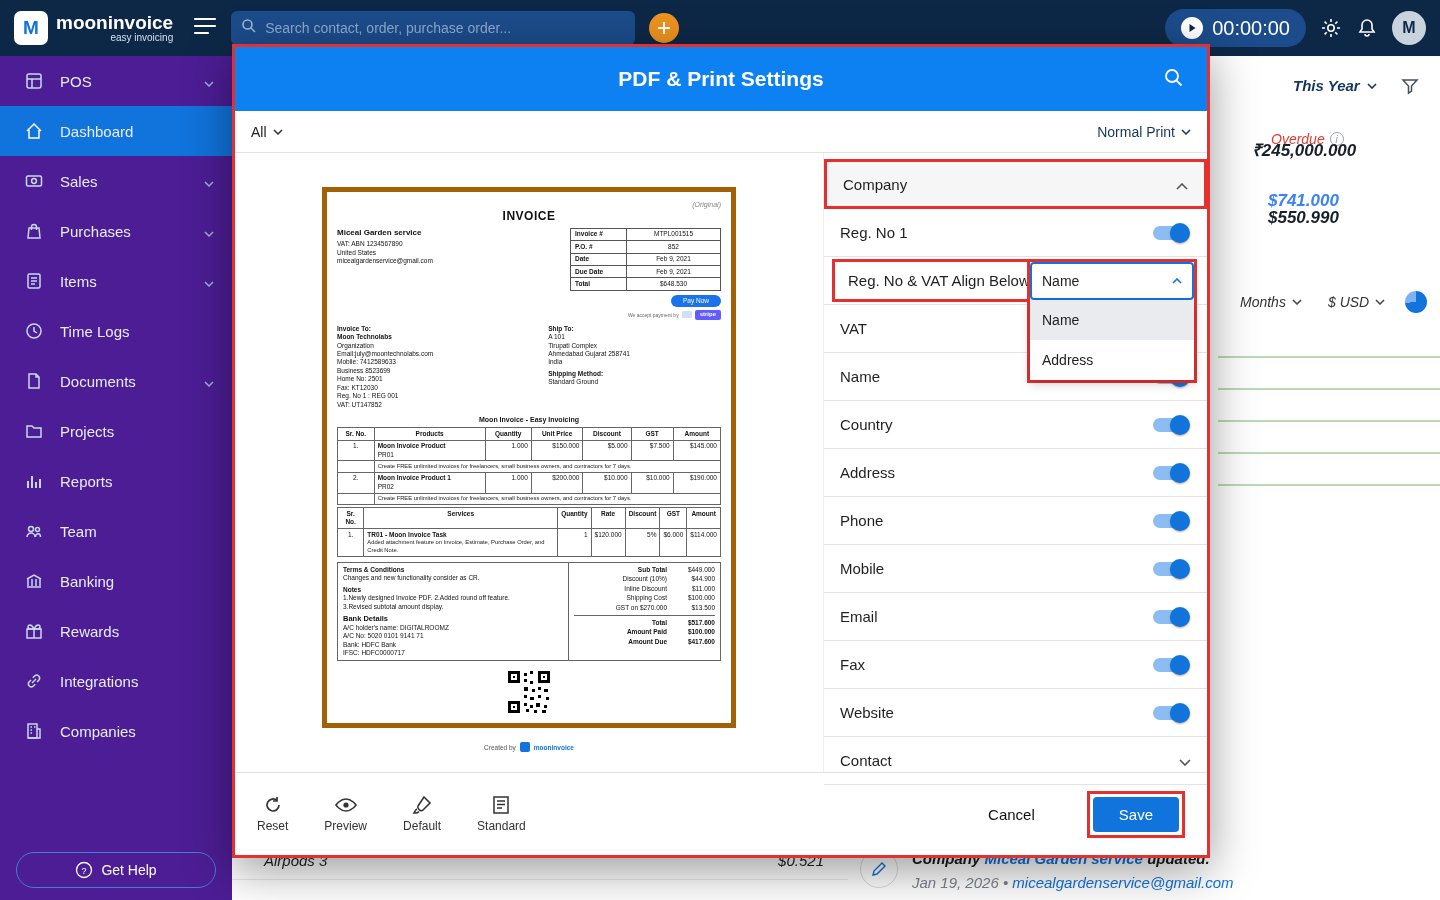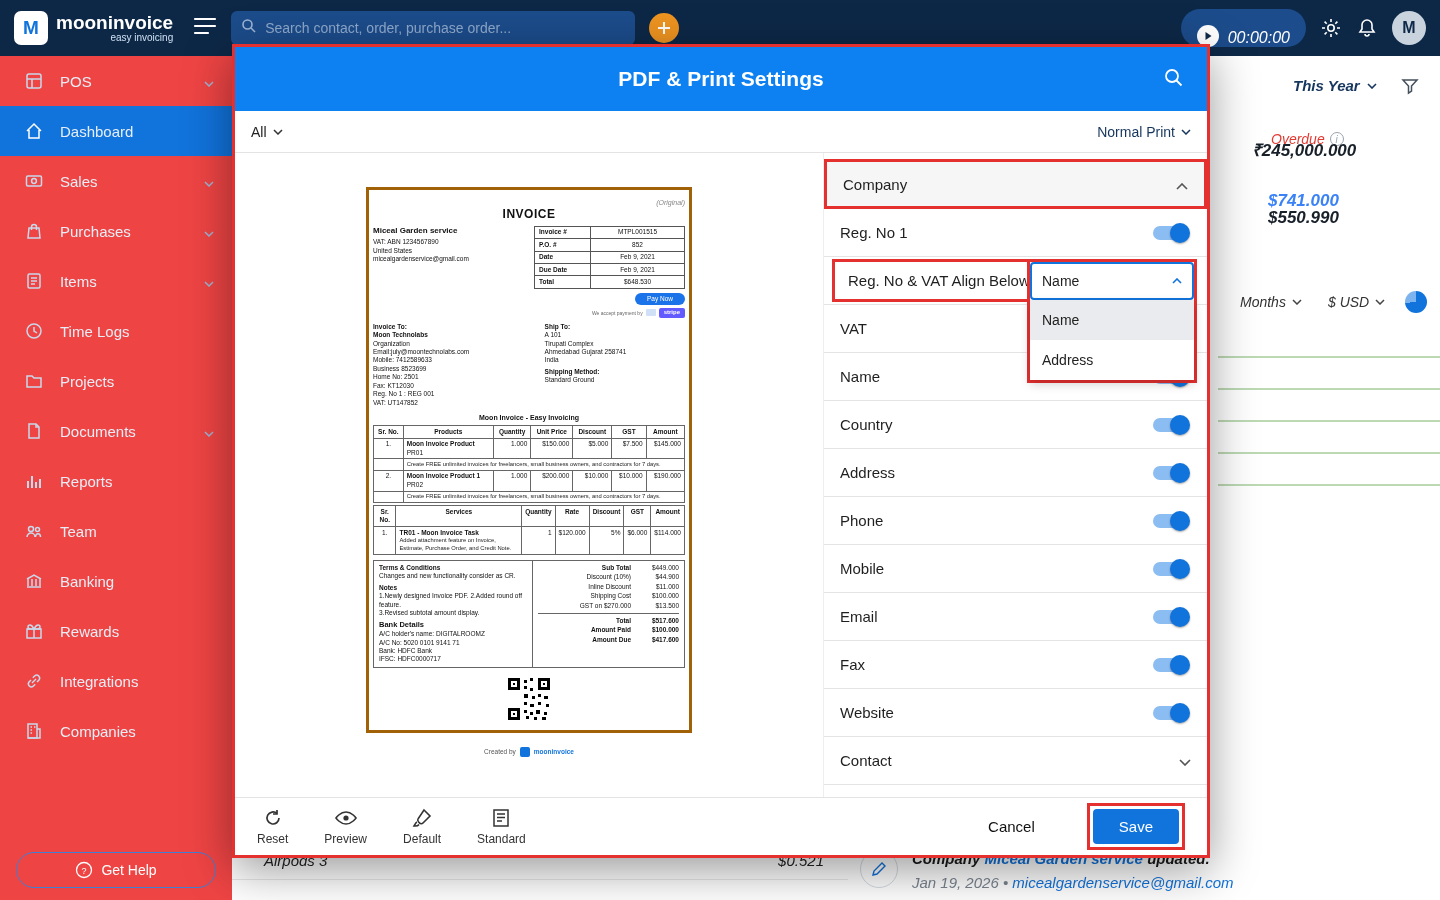--- a/index.html
+++ b/index.html
@@ -11,27 +11,27 @@
   .logo{display:flex;align-items:center;gap:8px;}
   .logo-ic{width:34px;height:34px;background:#fff;border-radius:7px;display:flex;align-items:center;justify-content:center;color:#1173dc;font-weight:bold;font-size:19px;}
   .brand-col{display:flex;flex-direction:column;align-items:flex-end;}
   .brand-name{color:#fff;font-size:19px;font-weight:bold;line-height:1.05;}
   .brand-tag{color:#cfe0f4;font-size:10px;}
   .burger{margin-left:6px;cursor:pointer;}
   .search{width:404px;height:34px;background:#1c4c8b;border-radius:6px;display:flex;align-items:center;padding:0 10px;gap:8px;}
   .search input{flex:1;background:transparent;border:none;outline:none;color:#e8f0fa;font-size:14px;font-family:"Liberation Sans",sans-serif;}
   .search input::placeholder{color:#8fa9cc;}
   .addbtn{width:30px;height:30px;border-radius:50%;background:#ee9420;border:none;display:flex;align-items:center;justify-content:center;cursor:pointer;}
-  .timer{margin-left:auto;height:38px;background:#1c4c8b;border-radius:19px;display:flex;align-items:flex-end;gap:9px;padding:0 16px;color:#fff;font-size:16px;cursor:pointer;font-style:italic;}
+  .timer{margin-left:auto;height:38px;background:#1c4c8b;border-radius:19px;display:flex;align-items:center;gap:9px;padding:0 16px;color:#fff;font-size:20px;cursor:pointer;}
   .play{width:22px;height:22px;background:#fff;border-radius:50%;display:flex;align-items:center;justify-content:center;}
   .tico{cursor:pointer;display:flex;align-items:center;}
   .avatar{width:34px;height:34px;border-radius:50%;background:#c9d3de;color:#0d2847;font-weight:bold;font-size:16px;display:flex;align-items:center;justify-content:center;cursor:pointer;}
 
   
-  .sidebar{position:absolute;top:56px;left:0;width:232px;height:844px;background:#ef4444;z-index:5;}
+  .sidebar{position:absolute;top:56px;left:0;width:232px;height:844px;background:#4c1d95;z-index:5;}
   .sitem{height:50px;display:flex;align-items:center;padding:0 18px 0 24px;gap:16px;color:#e7eef7;font-size:15px;cursor:pointer;}
   .sitem.active{background:#1173dc;}
   .sitem .chev{margin-left:auto;}
   .gethelp{position:absolute;left:16px;bottom:12px;width:200px;height:36px;border:1px solid #3f7fd4;border-radius:18px;background:transparent;color:#fff;display:flex;align-items:center;justify-content:center;gap:8px;font-size:14px;cursor:pointer;font-family:"Liberation Sans",sans-serif;}
 
   
   .abs{position:absolute;font-style:italic;}
   .thisyear{left:1293px;top:77px;color:#16365e;font-weight:bold;font-size:15px;display:flex;gap:7px;align-items:center;cursor:pointer;}
   .funnel{left:1400px;top:76px;cursor:pointer;}
   .ovlab{left:1271px;top:131px;color:#e23b32;font-size:14px;display:flex;gap:5px;align-items:center;}
@@ -67,28 +67,28 @@
   .row .endchev{margin-left:auto;}
   .row.contact{cursor:pointer;}
   .tg{margin-left:auto;width:34px;height:14px;border-radius:7px;background:#8cbdf2;position:relative;cursor:pointer;flex:none;margin-right:4px;}
   .tg::after{content:"";position:absolute;right:-3px;top:-3px;width:20px;height:20px;border-radius:50%;background:#1173dc;box-shadow:0 1px 2px rgba(0,0,0,.35);}
   .lab-annot{border:3px solid #e53030;padding:10px 13px;margin-left:-8px;display:inline-flex;align-items:center;}
   .dd-annot{position:absolute;top:106px;right:10px;width:170px;border:3px solid #e53030;background:#fff;z-index:9;}
   .dd-select{height:38px;border:2px solid #1173dc;border-radius:4px;display:flex;align-items:center;justify-content:space-between;padding:0 10px;font-size:14px;color:#222;background:#fff;cursor:pointer;}
   .dd-list{box-shadow:0 4px 10px rgba(0,0,0,.18);}
   .dd-opt{height:40px;display:flex;align-items:center;padding:0 12px;font-size:14px;color:#222;background:#fff;cursor:pointer;}
   .dd-opt.selected{background:#e9ebee;}
-  .m-foot{height:58px;border-top:1px solid #e3e3e3;display:flex;align-items:center;padding:0 22px;gap:36px;flex:none;}
+  .m-foot{height:83px;border-top:1px solid #e3e3e3;display:flex;align-items:center;padding:0 22px;gap:36px;flex:none;}
   .tool{display:flex;flex-direction:column;align-items:center;gap:4px;font-size:12px;color:#333;background:none;border:none;cursor:pointer;font-family:"Liberation Sans",sans-serif;}
   .cancel{margin-left:auto;font-size:15px;color:#111;background:none;border:none;cursor:pointer;font-family:"Liberation Sans",sans-serif;}
   .save-annot{border:3px solid #e53030;padding:3px;margin-left:16px;}
   .save{background:#1173dc;color:#fff;border:none;border-radius:4px;padding:9px 26px;font-size:15px;cursor:pointer;font-family:"Liberation Sans",sans-serif;}
 
   
-  .paper{width:326px;background:#fff;border:3px solid #a16207;padding:8px 4px;font-size:6.5px;color:#111;line-height:1.3;}
+  .paper{width:414px;background:#fff;border:5px solid #a16207;padding:8px 10px;font-size:6.5px;color:#111;line-height:1.3;}
   .orig{text-align:right;font-style:italic;color:#888;font-size:7px;}
   .inv-title{text-align:center;font-weight:bold;font-size:12px;letter-spacing:.5px;}
   .inv-head{display:flex;justify-content:space-between;margin-top:3px;}
   .co-name{font-weight:bold;font-size:8px;margin-bottom:2px;}
   .meta{border-collapse:collapse;font-size:6.5px;}
   .meta td{border:1px solid #555;padding:1.5px 4px;}
   .meta td.l{font-weight:bold;width:56px;}
   .meta td.v{width:94px;text-align:center;}
   .paynow{display:block;margin:4px 0 0 auto;background:#1a73e8;color:#fff;border:none;border-radius:6px;font-size:6.5px;padding:2.5px 12px;cursor:pointer;font-family:"Liberation Sans",sans-serif;}
   .accept{display:flex;justify-content:flex-end;align-items:center;gap:3px;font-size:5px;color:#666;margin-top:3px;}
@@ -240,35 +240,35 @@
       <svg width="20" height="20" viewBox="0 0 20 20">
           <g fill="none" stroke="#c9d8ea" stroke-width="1.5">
             <circle cx="10" cy="10" r="7"></circle>
             <path d="M10 6v4l3 2"></path>
           </g>
         </svg>
       <span>Time Logs</span>
     </div>
     <div class="sitem">
       <svg width="20" height="20" viewBox="0 0 20 20">
-          <path d="M3 5h5l2 2h7v9H3z" fill="none" stroke="#c9d8ea" stroke-width="1.5"></path>
-        </svg>
-      <span>Projects</span>
-    </div>
-    <div class="sitem">
-      <svg width="20" height="20" viewBox="0 0 20 20">
           <g fill="none" stroke="#c9d8ea" stroke-width="1.5">
             <path d="M5 3h7l3 3v11H5z"></path>
             <path d="M12 3v3h3"></path>
           </g>
         </svg>
       <span>Documents</span>
       <span class="chev"><svg width="10" height="6" viewBox="0 0 10 6">
             <path d="M1 1l4 4 4-4" stroke="#9db4d2" fill="none" stroke-width="1.5"></path>
           </svg></span>
+    </div>
+    <div class="sitem">
+      <svg width="20" height="20" viewBox="0 0 20 20">
+          <path d="M3 5h5l2 2h7v9H3z" fill="none" stroke="#c9d8ea" stroke-width="1.5"></path>
+        </svg>
+      <span>Projects</span>
     </div>
     <div class="sitem">
       <svg width="20" height="20" viewBox="0 0 20 20">
           <g stroke="#c9d8ea" stroke-width="2">
             <path d="M4 17V10M8 17V5M12 17v-6M16 17V8"></path>
           </g>
         </svg>
       <span>Reports</span>
     </div>
     <div class="sitem">

